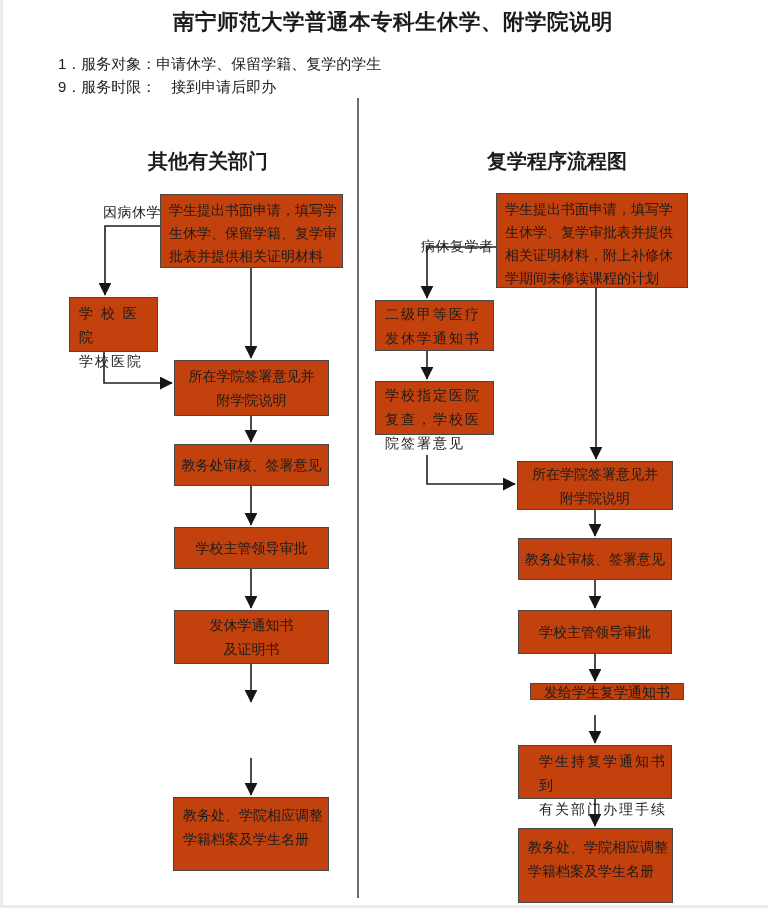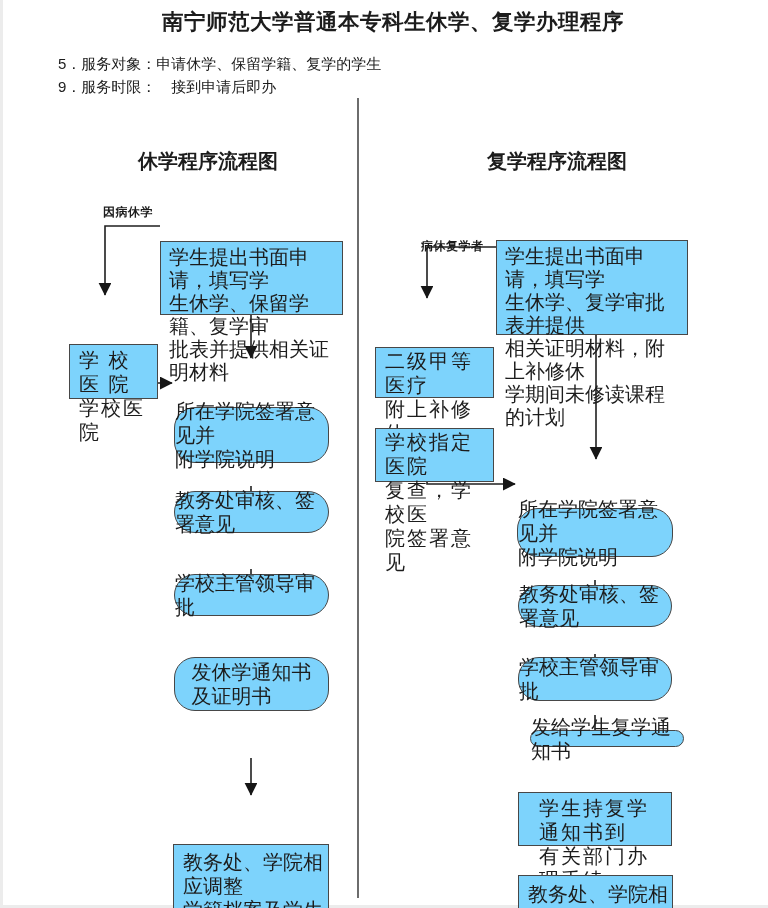--- a/index.html
+++ b/index.html
@@ -15,44 +15,44 @@
     font-size:21.5px;font-weight:bold;letter-spacing:0.5px;
   }
   .notes{position:absolute;left:58px;top:53px;width:440px;}
   .note-line{font-size:15px;line-height:22.5px;white-space:pre-line;}
   .flow-title{
     position:absolute;top:148px;width:150px;text-align:center;
     font-size:20px;font-weight:bold;
   }
   .flow-title.suspend{left:133px;}
   .flow-title.resume{left:482px;}
-  .branch-label{position:absolute;font-size:12px;letter-spacing:0.5px;font-weight:bold;}
+  .branch-label{position:absolute;font-size:14px;letter-spacing:0.5px;}
   .fbox{
     position:absolute;box-sizing:border-box;border:1.6px solid #474747;
-    background:#7dd3fc;font-size:20px;line-height:24px;white-space:pre-line;margin-top:47px;
+    background:#c2410c;font-size:14px;line-height:24px;white-space:pre-line;
   }
-  .center{display:flex;align-items:center;justify-content:center;text-align:left;border-radius:21px;}
+  .center{display:flex;align-items:center;justify-content:center;text-align:center;}
   .apply{padding:4px 4px 0 8px;line-height:23px;}
   .tl{padding:3px 2px 0 9px;}
   .sp2{letter-spacing:2px;}
   .connectors{position:absolute;left:0;top:0;pointer-events:none;}
 </style>
 </head>
 <body>
 
 <div class="page">
 
-  <h1 class="doc-title">南宁师范大学普通本专科生休学、复学办理程序</h1>
+  <h1 class="doc-title">南宁师范大学普通本专科生休学、附学院说明</h1>
 
   <div class="notes">
-    <div class="note-line">5．服务对象：申请休学、保留学籍、复学的学生</div>
+    <div class="note-line">1．服务对象：申请休学、保留学籍、复学的学生</div>
     <div class="note-line">9．服务时限：　接到申请后即办</div>
   </div>
 
-  <div class="flow-title suspend">休学程序流程图</div>
+  <div class="flow-title suspend">其他有关部门</div>
   <div class="flow-title resume">复学程序流程图</div>
 
   <svg class="connectors" width="768" height="908" viewBox="0 0 768 908">
     <defs>
       <marker id="arw" markerWidth="9" markerHeight="9" refX="7.5" refY="4" orient="auto">
         <path d="M0,0 L8,4 L0,8 Z" fill="#161616"></path>
       </marker>
     </defs>
     <line x1="358" y1="98" x2="358" y2="898" stroke="#2e2e2e" stroke-width="1.4"></line>
     <g fill="none" stroke="#1f1f1f" stroke-width="1.6">
@@ -93,21 +93,21 @@
   <div class="fbox center" style="left:174px;top:610px;width:155px;height:54px;">发休学通知书
 及证明书</div>
   <div class="fbox tl" style="left:173px;top:797px;width:156px;height:74px;padding-top:5px;">教务处、学院相应调整
 学籍档案及学生名册</div>
 
   <div class="fbox apply" style="left:496px;top:193px;width:192px;height:95px;">学生提出书面申请，填写学
 生休学、复学审批表并提供
 相关证明材料，附上补修休
 学期间未修读课程的计划</div>
   <div class="fbox tl sp2" style="left:375px;top:300px;width:119px;height:51px;padding-top:1px;">二级甲等医疗
-附上补修休</div>
+发休学通知书</div>
   <div class="fbox tl sp2" style="left:375px;top:381px;width:119px;height:54px;padding-top:1px;">学校指定医院
 复查，学校医
 院签署意见</div>
   <div class="fbox center" style="left:517px;top:461px;width:156px;height:49px;">所在学院签署意见并
 附学院说明</div>
   <div class="fbox center" style="left:518px;top:538px;width:154px;height:42px;">教务处审核、签署意见</div>
   <div class="fbox center" style="left:518px;top:610px;width:154px;height:44px;">学校主管领导审批</div>
   <div class="fbox center" style="left:530px;top:683px;width:154px;height:17px;">发给学生复学通知书</div>
   <div class="fbox tl sp2" style="left:518px;top:745px;width:154px;height:54px;padding-left:20px;">学生持复学通知书到
 有关部门办理手续</div>

